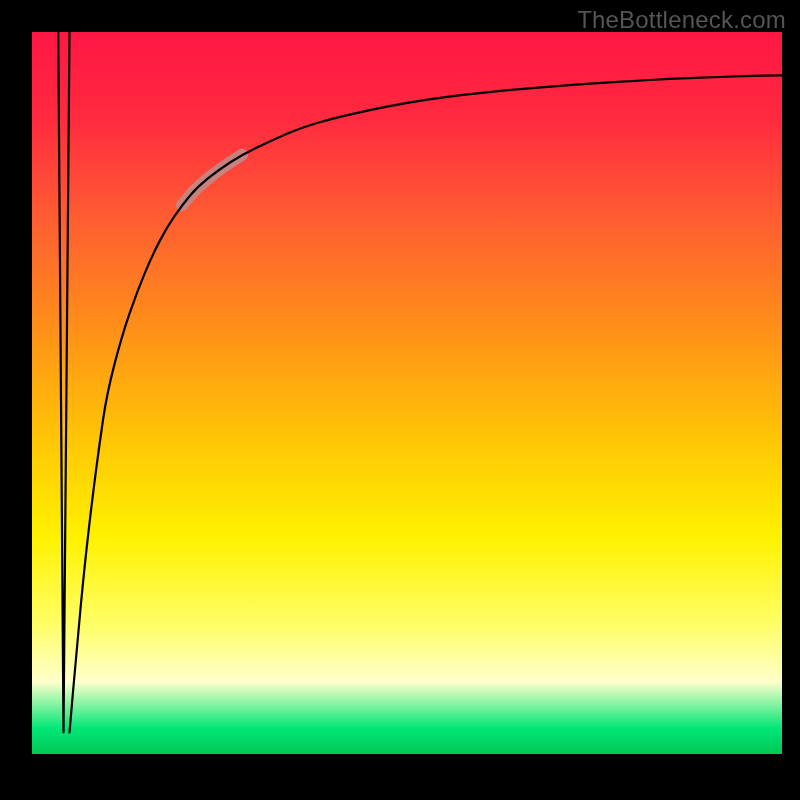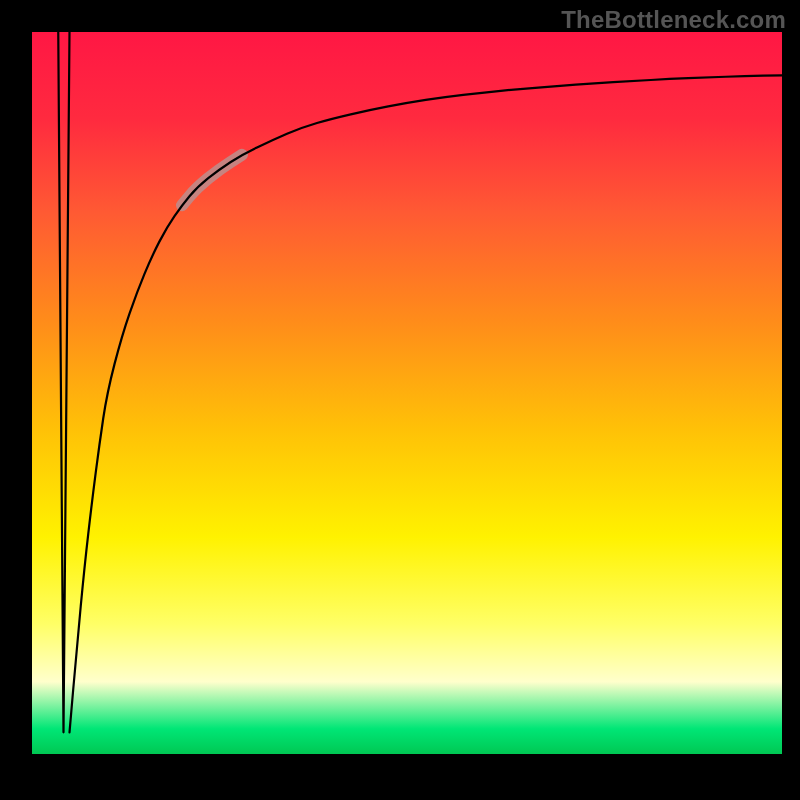--- a/index.html
+++ b/index.html
@@ -18,21 +18,21 @@
     left: 0;
     width: 800px;
     height: 800px;
   }
   .watermark {
     position: absolute;
     top: 6px;
     right: 14px;
     color: #555;
     font-size: 24px;
-    font-weight: 700;
+    font-weight: 400;
     letter-spacing: 0.2px;
     z-index: 10;
     margin-left: 40px;
   }
   svg {
     display: block;
   }
 </style>
 </head>
 <body>

